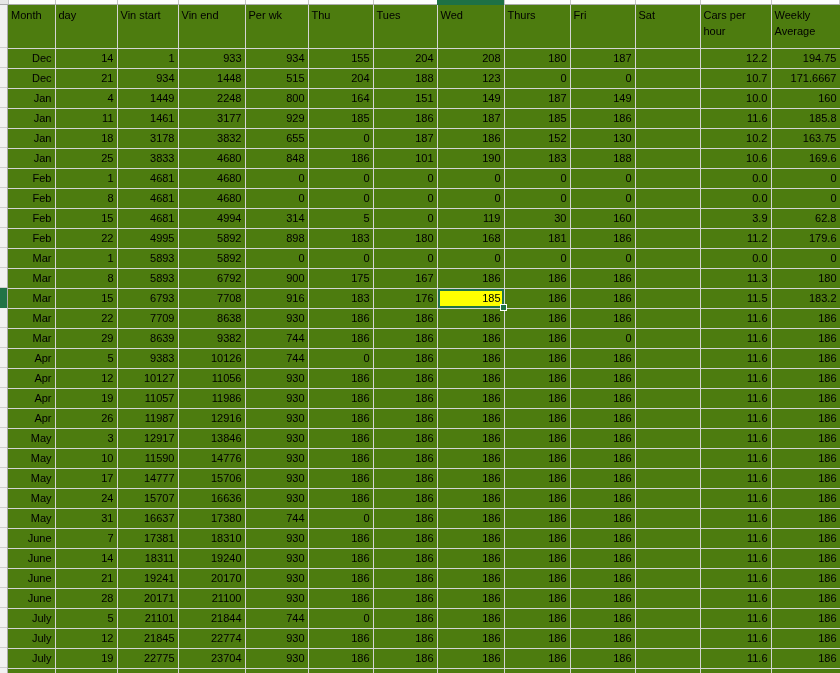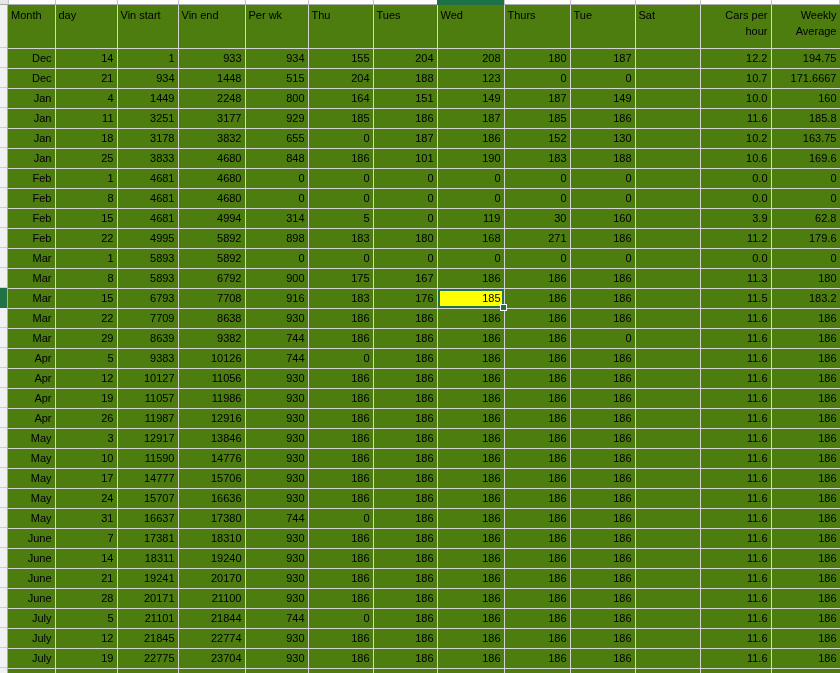--- a/index.html
+++ b/index.html
@@ -40,21 +40,21 @@
     border-right:1px solid #d4d4d4;
     border-bottom:1px solid #d4d4d4;
     padding:0 3px;box-sizing:border-box;
     white-space:nowrap;overflow:hidden;
     font-weight:normal;
   }
   th{
     height:43px;vertical-align:top;text-align:left;
     white-space:pre-line;line-height:16px;padding-top:2px;
   }
-  th.th-right{text-align:right;}
+  th.th-right{}
   td{height:20px;line-height:19px;text-align:right;vertical-align:middle;}
   tr.clipped td{color:transparent;}
   td.selected{
     background:#ffff00;
     box-shadow:inset 0 0 0 2px #217346;
     position:relative;overflow:visible;z-index:3;
   }
   td.selected .fill-handle{
     position:absolute;right:-3px;bottom:-3px;
     width:5px;height:5px;background:#217346;
@@ -143,21 +143,21 @@
           <tr>
             <th>Month</th>
             <th>day</th>
             <th>Vin start</th>
             <th>Vin end</th>
             <th>Per wk</th>
             <th>Thu</th>
             <th>Tues</th>
             <th>Wed</th>
             <th>Thurs</th>
-            <th>Tue</th>
+            <th>Fri</th>
             <th>Sat</th>
             <th class="th-right">Cars per
 hour</th>
             <th class="th-right">Weekly
 Average</th>
           </tr>
         </thead>
       <tbody>
           <tr>
             <td>Dec</td>
@@ -200,21 +200,21 @@
             <td>149</td>
             <td>187</td>
             <td>149</td>
             <td></td>
             <td>10.0</td>
             <td>160</td>
           </tr>
           <tr>
             <td>Jan</td>
             <td>11</td>
-            <td>3251</td>
+            <td>1461</td>
             <td>3177</td>
             <td>929</td>
             <td>185</td>
             <td>186</td>
             <td>187</td>
             <td>185</td>
             <td>186</td>
             <td></td>
             <td>11.6</td>
             <td>185.8</td>
@@ -296,21 +296,21 @@
           </tr>
           <tr>
             <td>Feb</td>
             <td>22</td>
             <td>4995</td>
             <td>5892</td>
             <td>898</td>
             <td>183</td>
             <td>180</td>
             <td>168</td>
-            <td>271</td>
+            <td>181</td>
             <td>186</td>
             <td></td>
             <td>11.2</td>
             <td>179.6</td>
           </tr>
           <tr>
             <td>Mar</td>
             <td>1</td>
             <td>5893</td>
             <td>5892</td>

